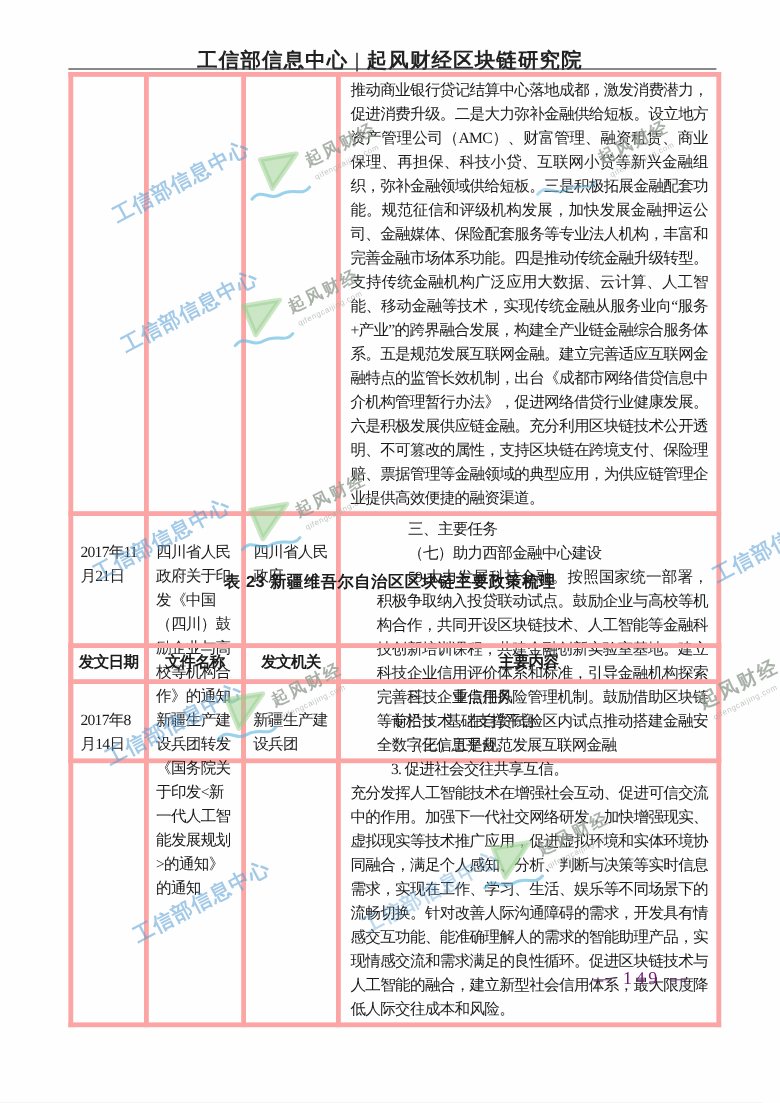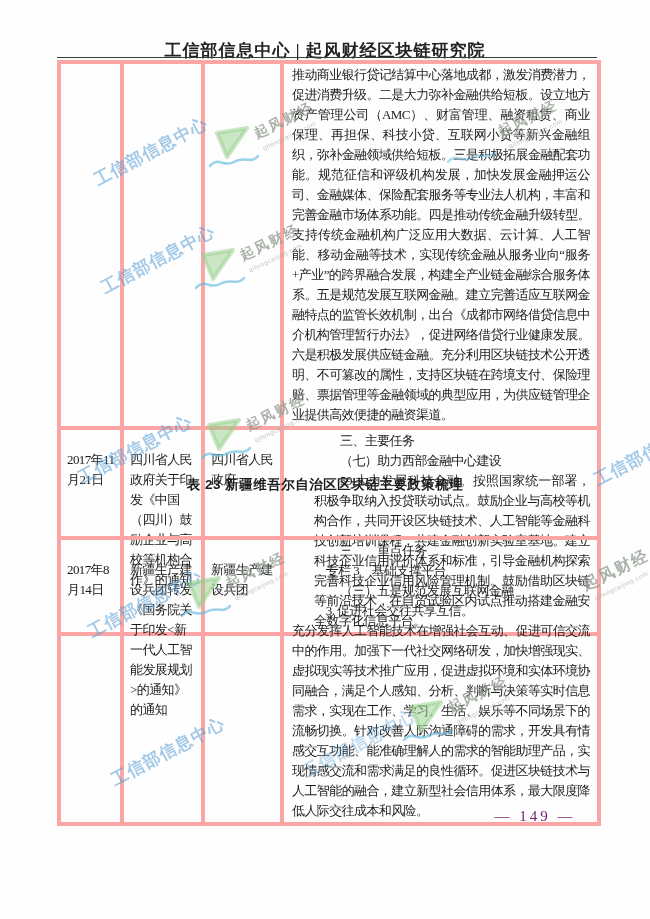--- a/index.html
+++ b/index.html
@@ -84,20 +84,26 @@
     <div class="caption">表 23 新疆维吾尔自治区区块链主要政策梳理</div>
 
     <table class="doc" id="t2">
       <colgroup>
           <col style="width:63px">
           <col style="width:81px">
           <col style="width:79px">
           <col style="width:317px">
         </colgroup>
       <tbody>
+          <tr>
+        <th class="hcell">发文日期</th>
+        <th class="hcell">文件名称</th>
+        <th class="hcell">发文机关</th>
+        <th class="hcell">主要内容</th>
+      </tr>
       <tr style="height:222px">
         <td class="c-small">2017年8月14日</td>
         <td class="c-small">新疆生产建设兵团转发《国务院关于印发&lt;新一代人工智能发展规划&gt;的通知》的通知</td>
         <td class="c-small">新疆生产建设兵团</td>
         <td class="c-main">
           <p class="para ti2">三、　重点任务</p>
           <p class="para ti25">专栏 3　基础支撑平台</p>
           <p class="para ti2">（三）五是规范发展互联网金融</p>
           <p class="para ti25">3. 促进社会交往共享互信。</p>
           <p class="para">充分发挥人工智能技术在增强社会互动、促进可信交流中的作用。加强下一代社交网络研发，加快增强现实、虚拟现实等技术推广应用，促进虚拟环境和实体环境协同融合，满足个人感知、分析、判断与决策等实时信息需求，实现在工作、学习、生活、娱乐等不同场景下的流畅切换。针对改善人际沟通障碍的需求，开发具有情感交互功能、能准确理解人的需求的智能助理产品，实现情感交流和需求满足的良性循环。促进区块链技术与人工智能的融合，建立新型社会信用体系，最大限度降低人际交往成本和风险。</p>

